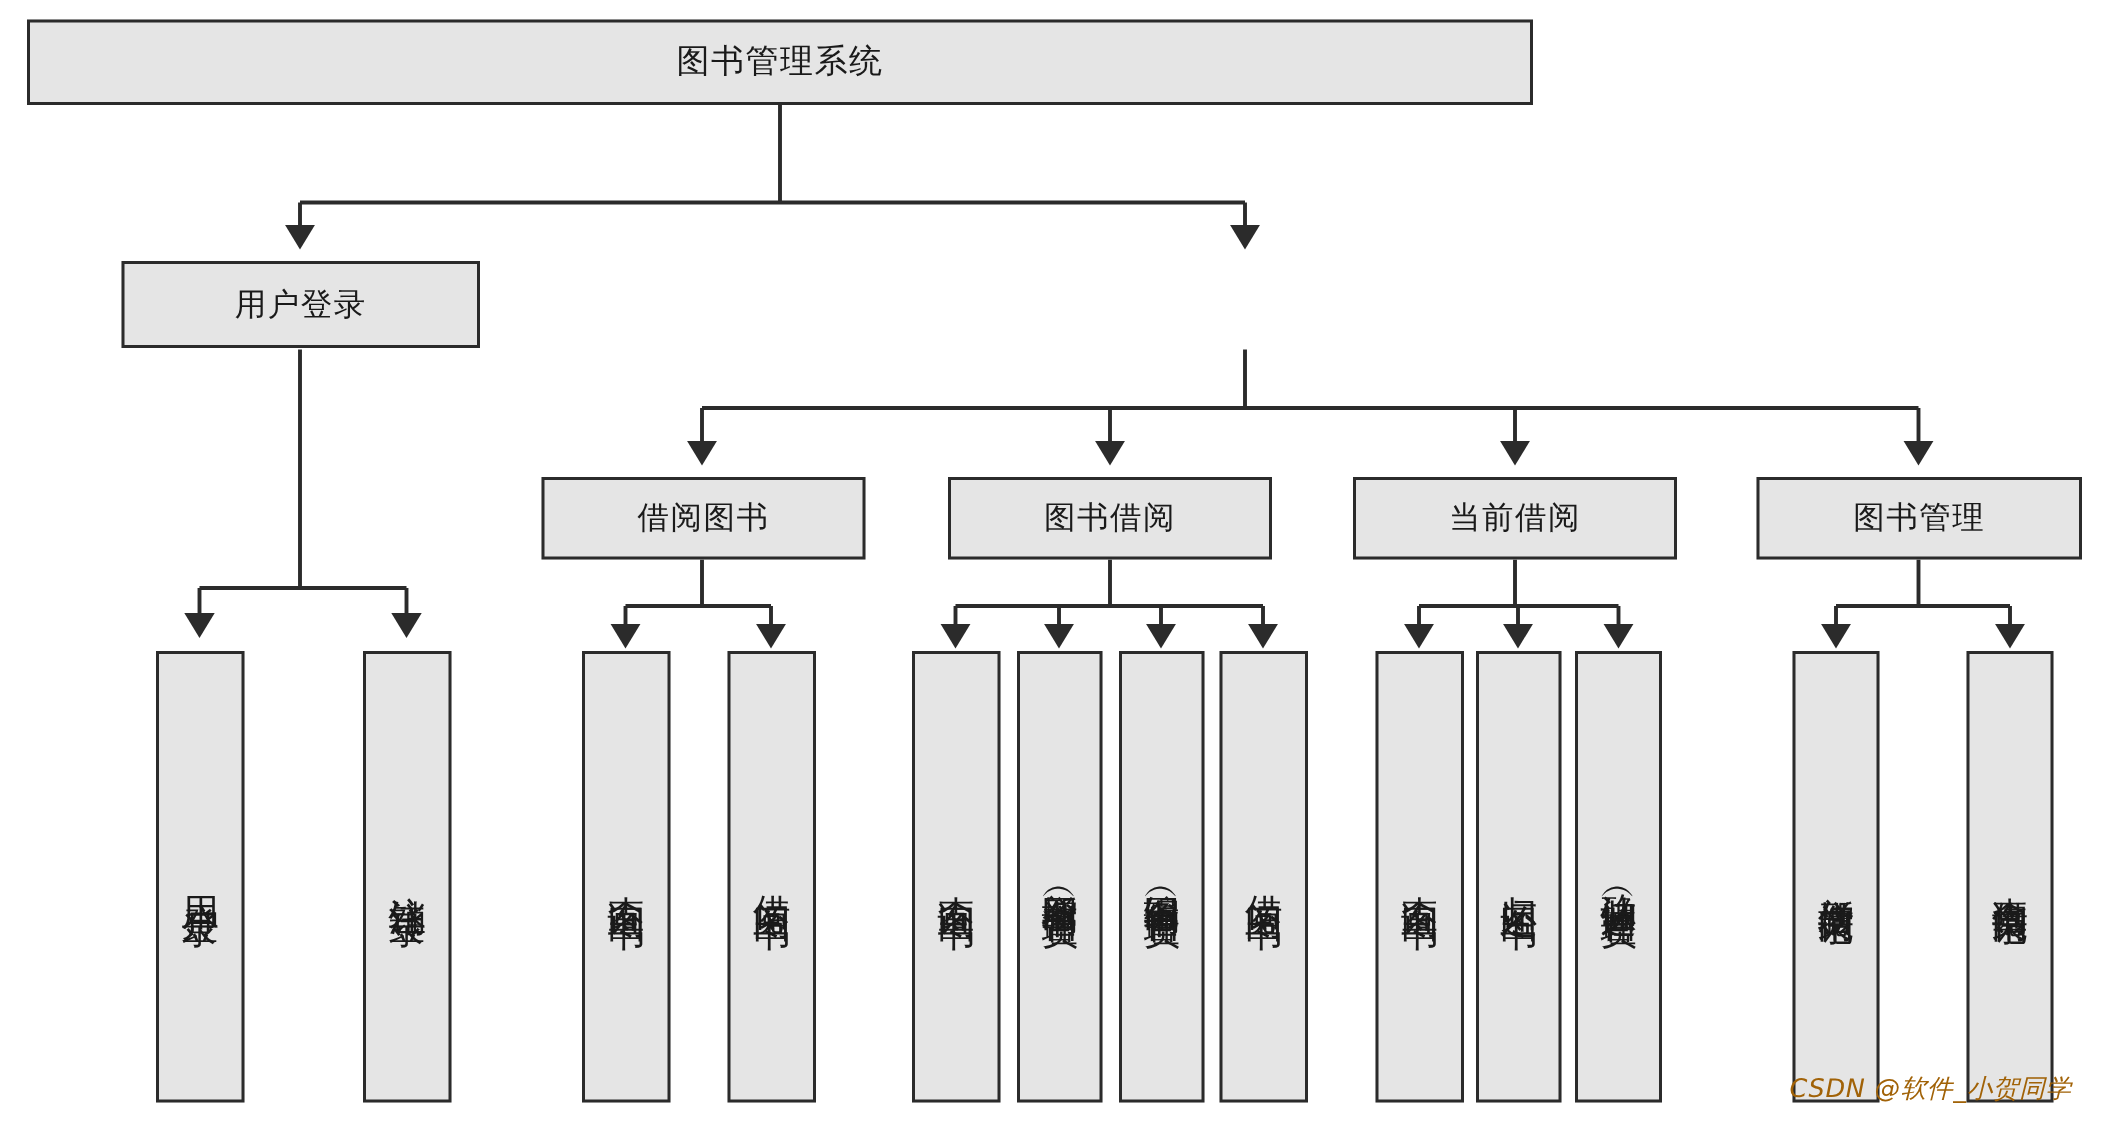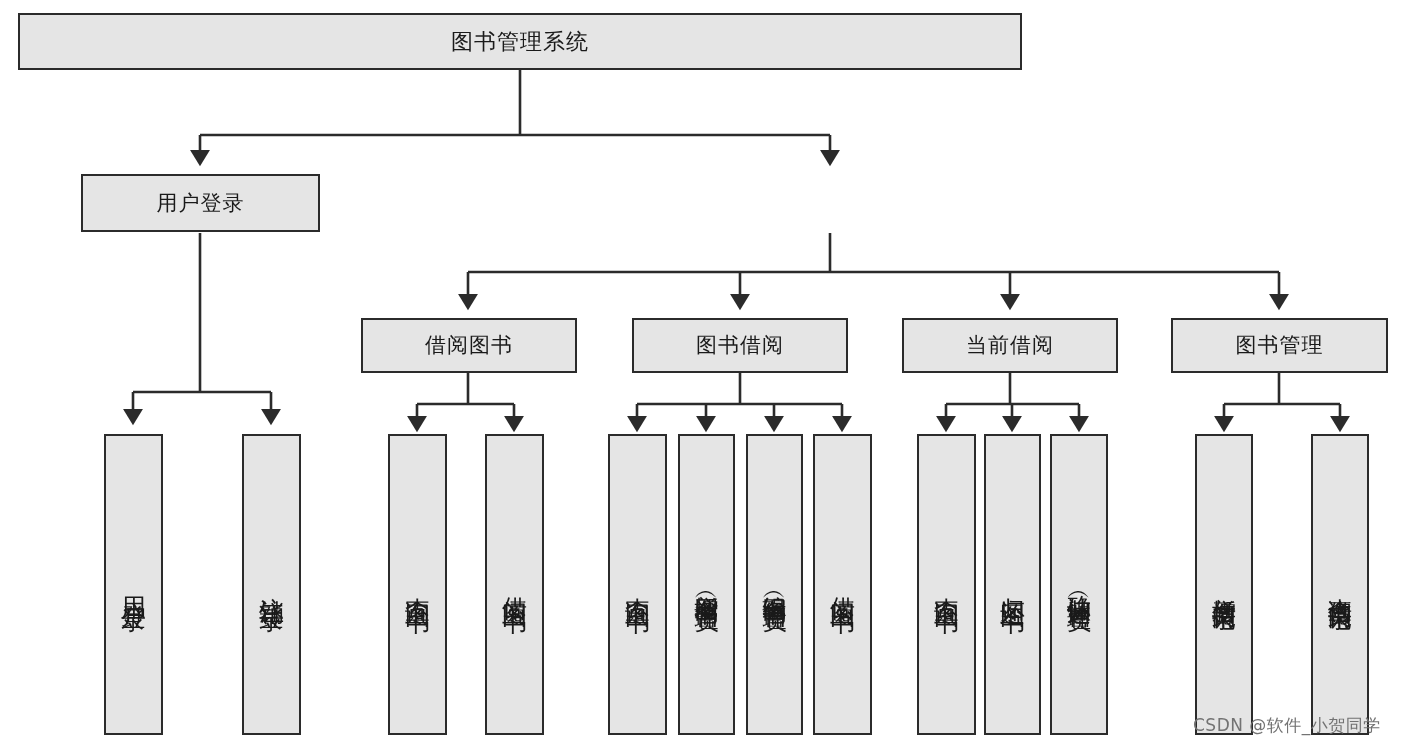--- a/index.html
+++ b/index.html
@@ -40,24 +40,25 @@
     letter-spacing:4px;
     line-height:1;
     max-height:100%;
   }
   .v-node.small .lbl{font-size:24px;letter-spacing:2px;}
 
   .watermark{
     position:absolute;
     left:1193px;top:714px;
     font-size:17px;
-    color:#737373;
+    color:#a16207;
     white-space:nowrap;
     letter-spacing:0.5px;
     pointer-events:none;
+    font-style:italic;
   }
 </style>
 </head>
 <body>
 
 <div id="diagram">
 
   <svg class="edges" viewBox="0 0 1405 747" xmlns="http://www.w3.org/2000/svg">
     <defs>
       <marker id="arrow" markerWidth="9" markerHeight="9" refX="3.2" refY="4.5" orient="auto" markerUnits="strokeWidth">

